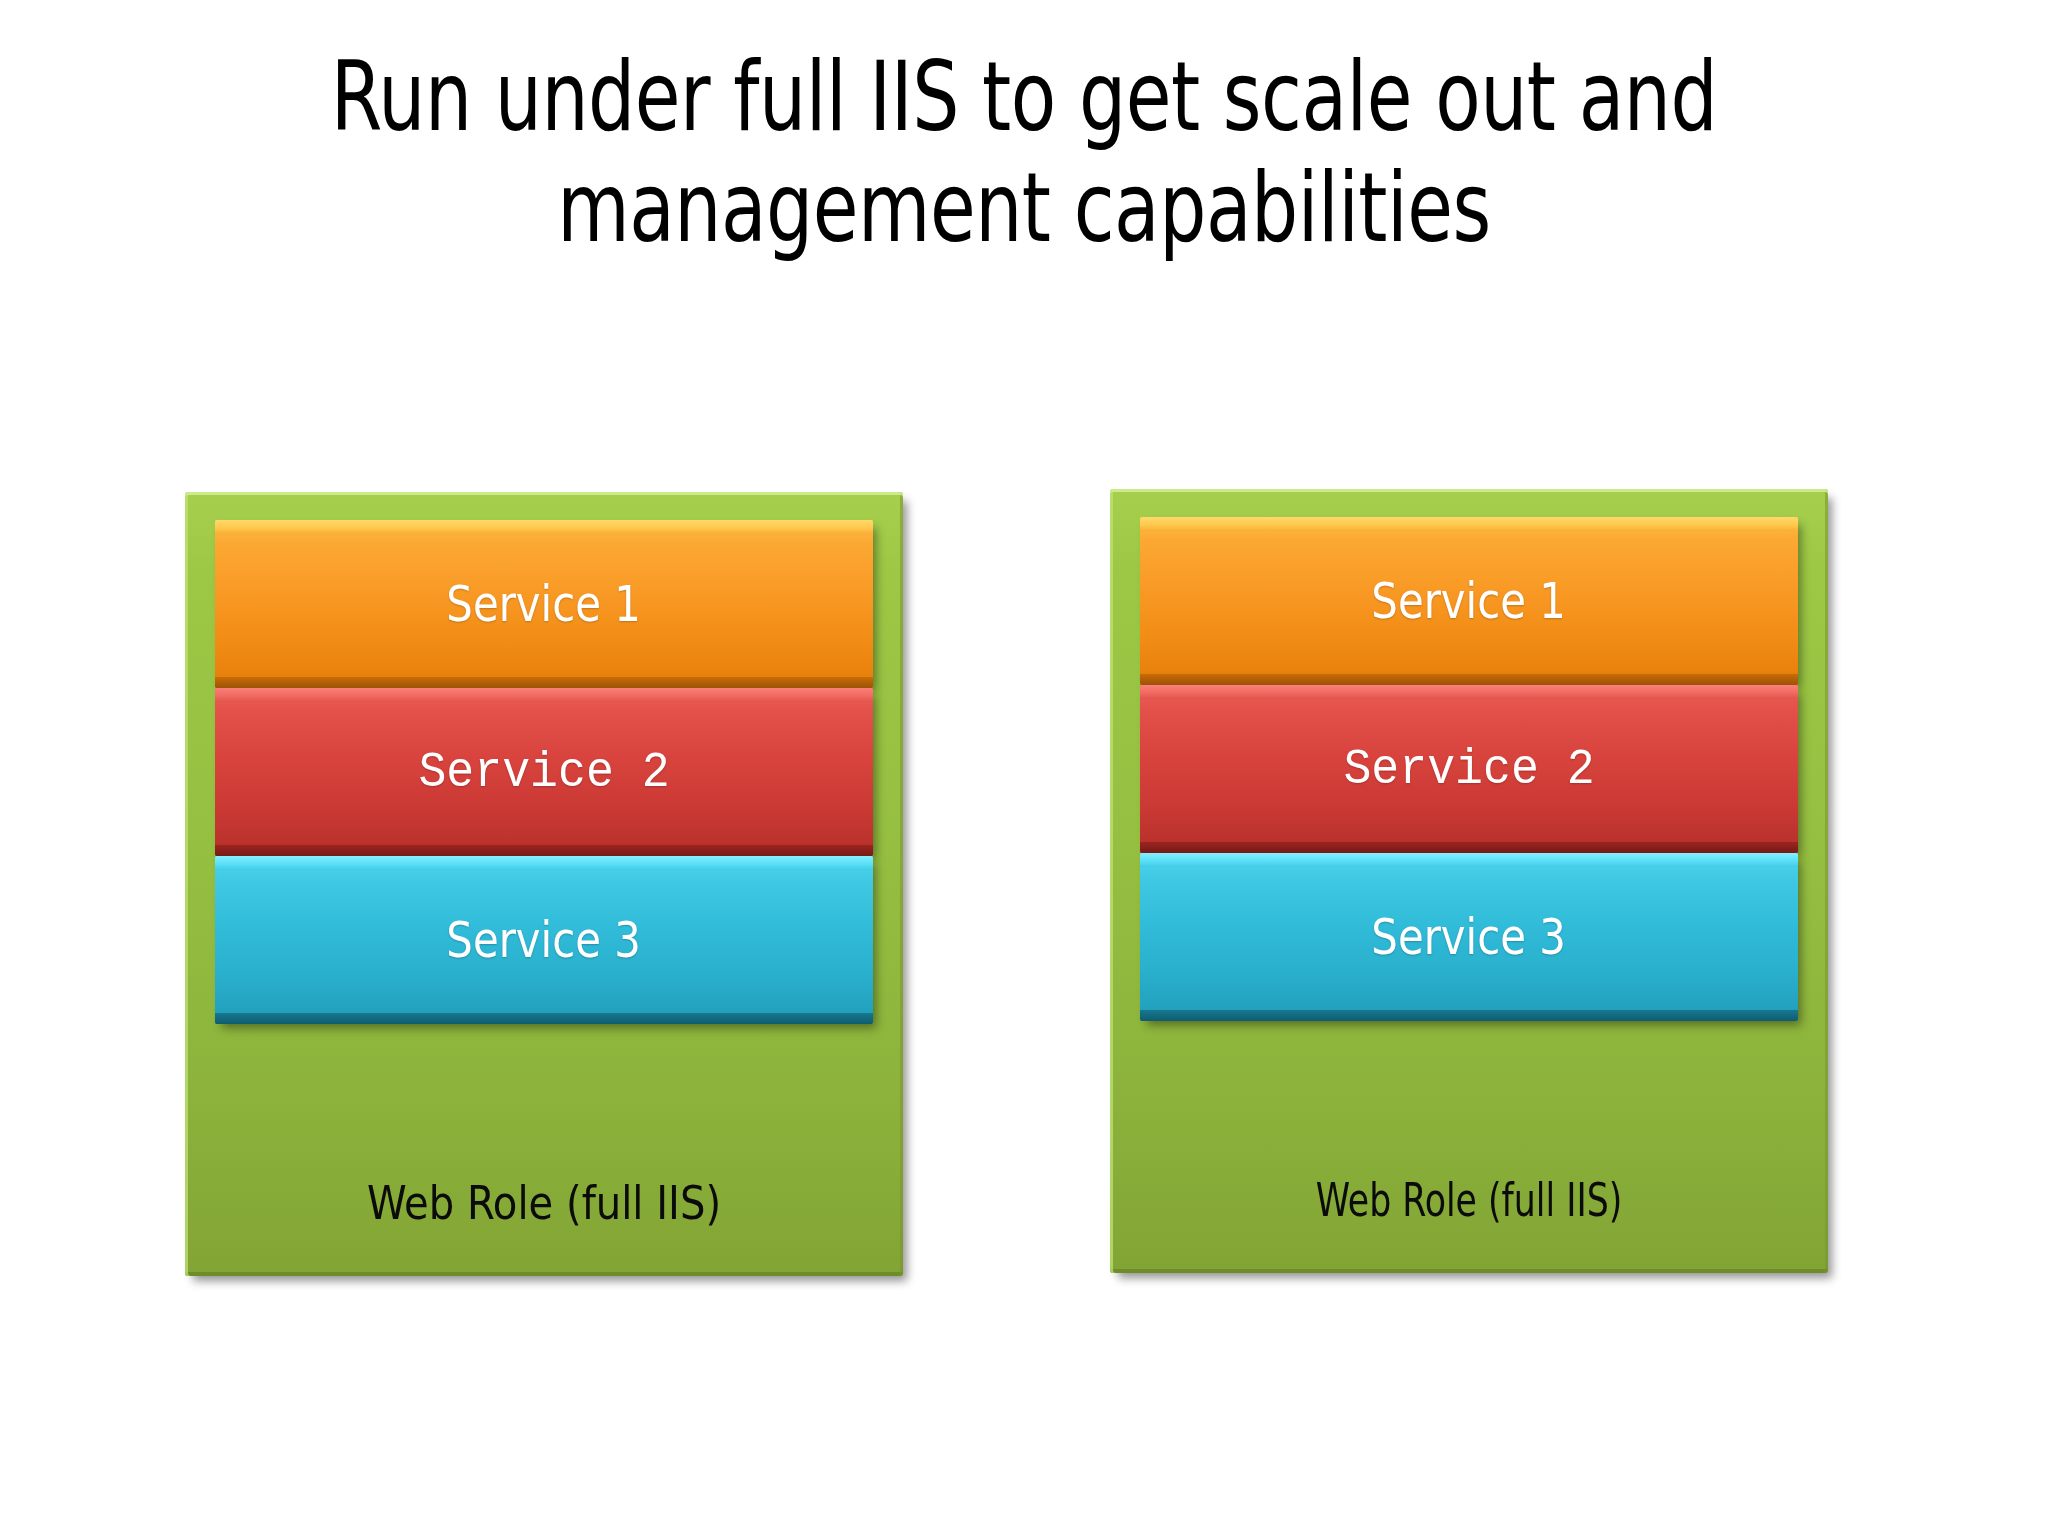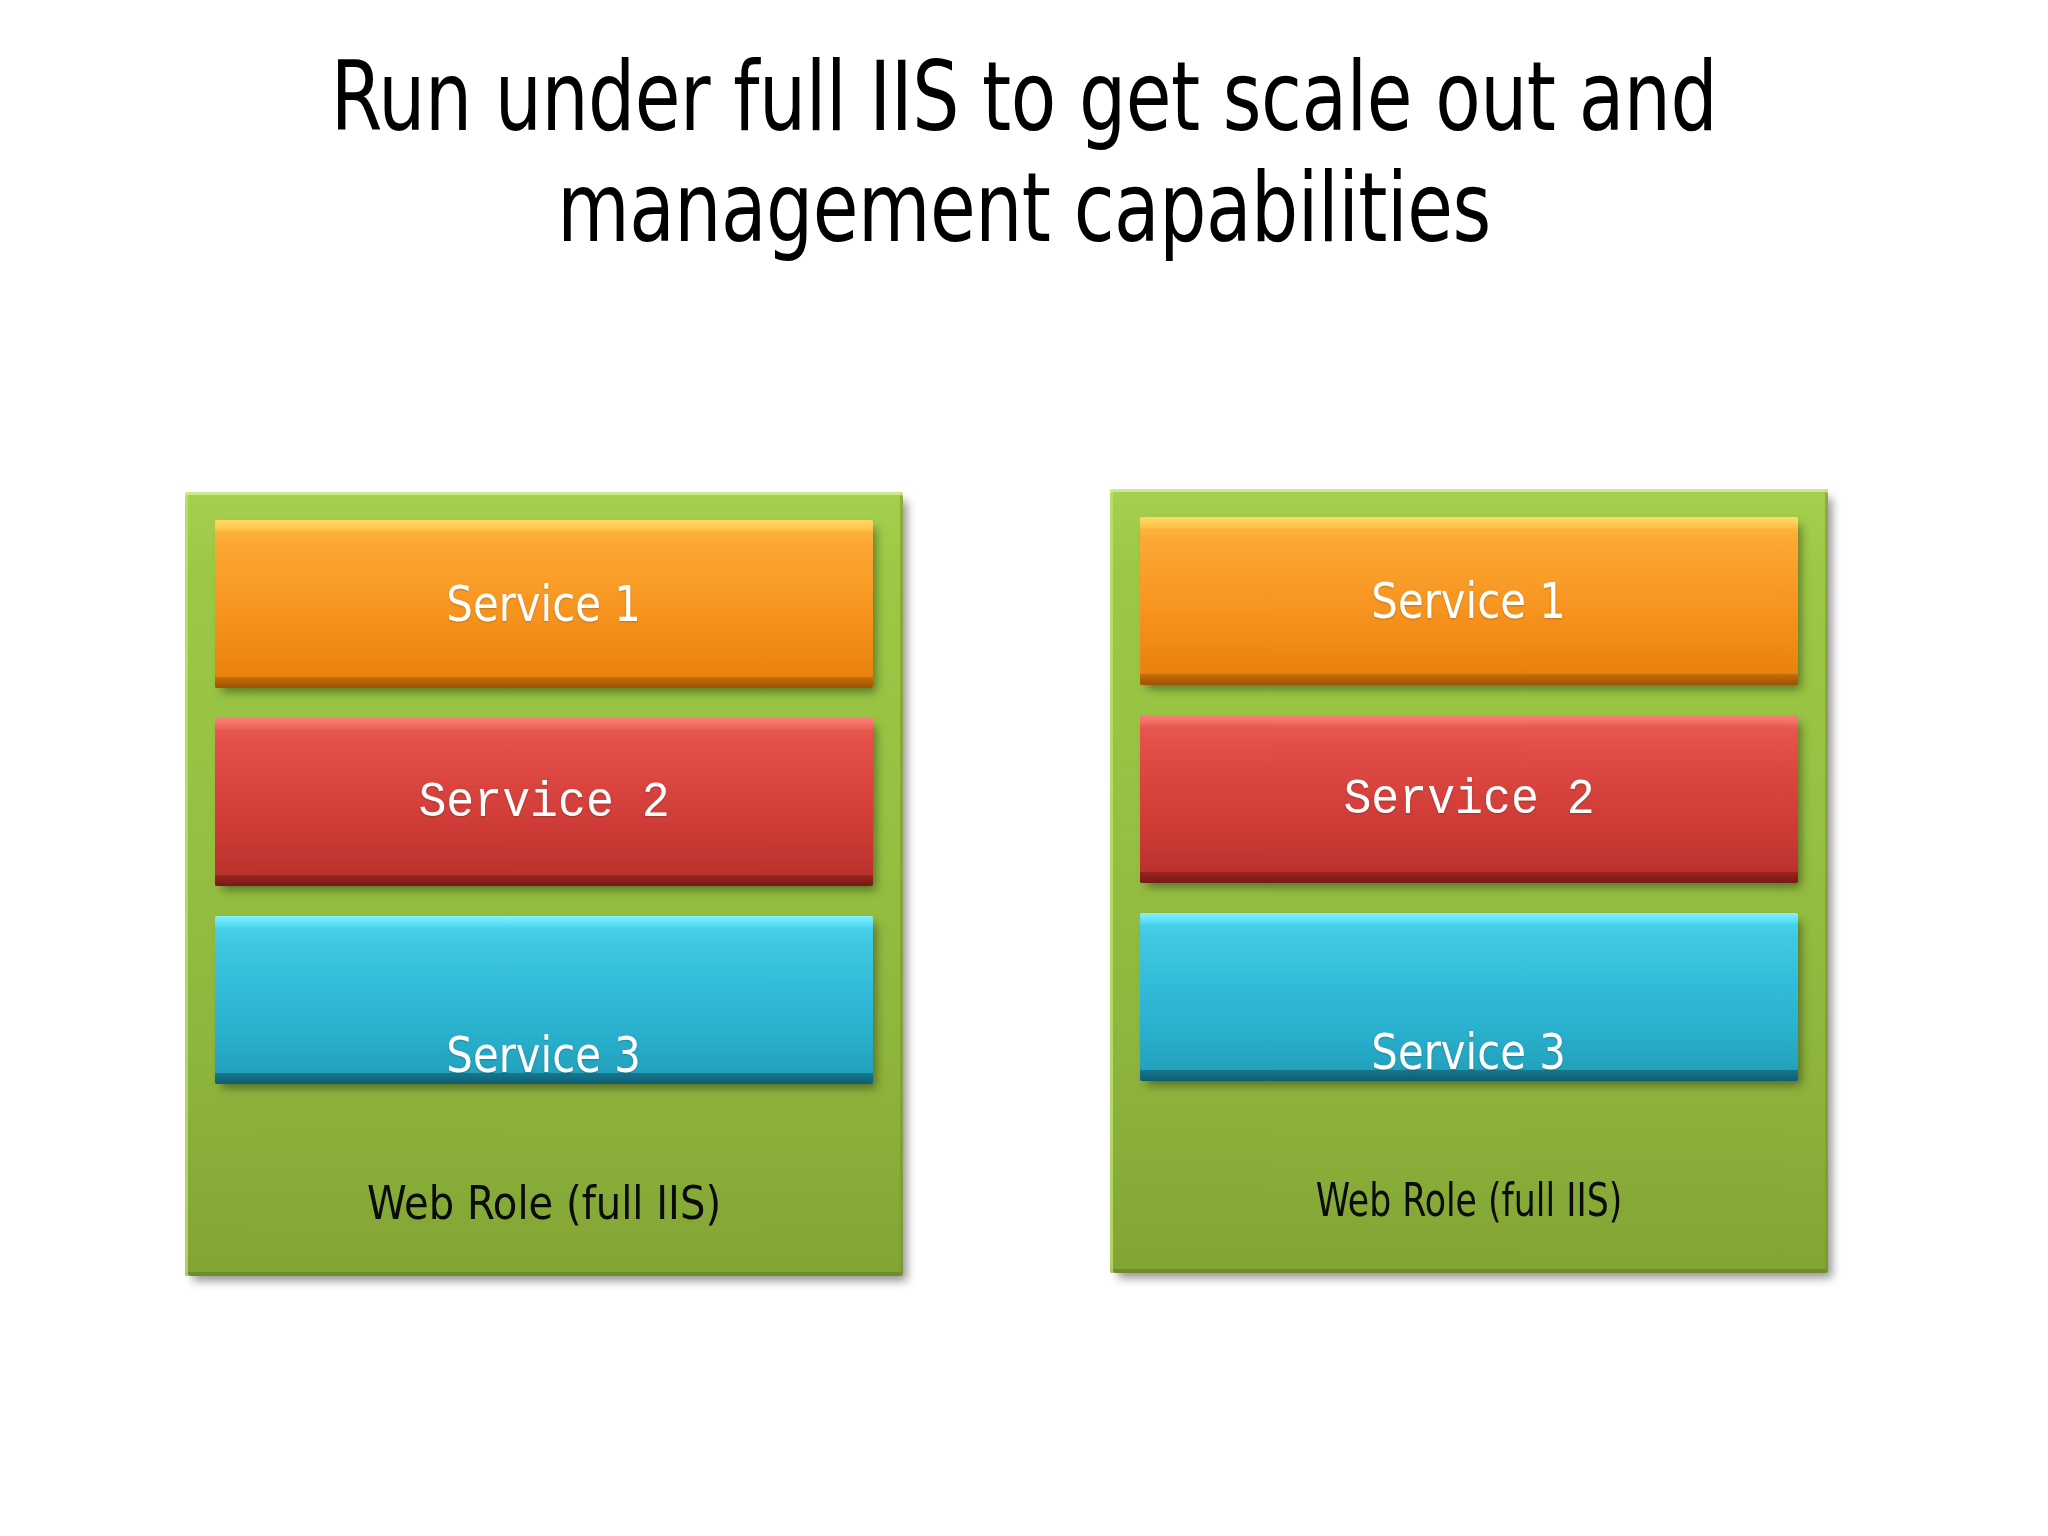--- a/index.html
+++ b/index.html
@@ -63,21 +63,20 @@
     padding: 28px 30px 0 30px;
   }
   .role-box.left  { left: 185px;  top: 492px;  width: 718px;  height: 784px; }
   .role-box.right { left: 1110px; top: 489px;  width: 718px;  height: 784px; }
 
   
   .service-bar {
     position: relative;
     box-sizing: border-box;
     height: 168px;
-    margin-bottom: 30px;
     border-radius: 2px;
     display: flex;
     align-items: center;
     justify-content: center;
     color: #ffffff;
     font-family: "DejaVu Sans Condensed", "Liberation Sans Narrow", "Liberation Sans", sans-serif;
     font-size: 50px;
     font-weight: 400;
     text-shadow: 0 1px 2px rgba(0,0,0,0.22);
     box-shadow: 5px 6px 9px -2px rgba(0,0,0,0.40);
@@ -145,21 +144,20 @@
   
   .service-bar.svc-blue {
     background:
       linear-gradient(180deg,
         #53d7ef 0%,
         #40c9e3 14%,
         #31bcd9 42%,
         #29b0cd 70%,
         #23a2be 92%,
         #1e94ae 100%);
-    align-items: flex-end;
   }
   .service-bar.svc-blue::before {
     background: linear-gradient(180deg, #85f0ff 0%, #5ce0f7 55%, #3ecbe8 100%);
   }
   .service-bar.svc-blue::after {
     background: linear-gradient(180deg, #16788f 0%, #0f5c70 100%);
   }
 
   
   .role-caption {

